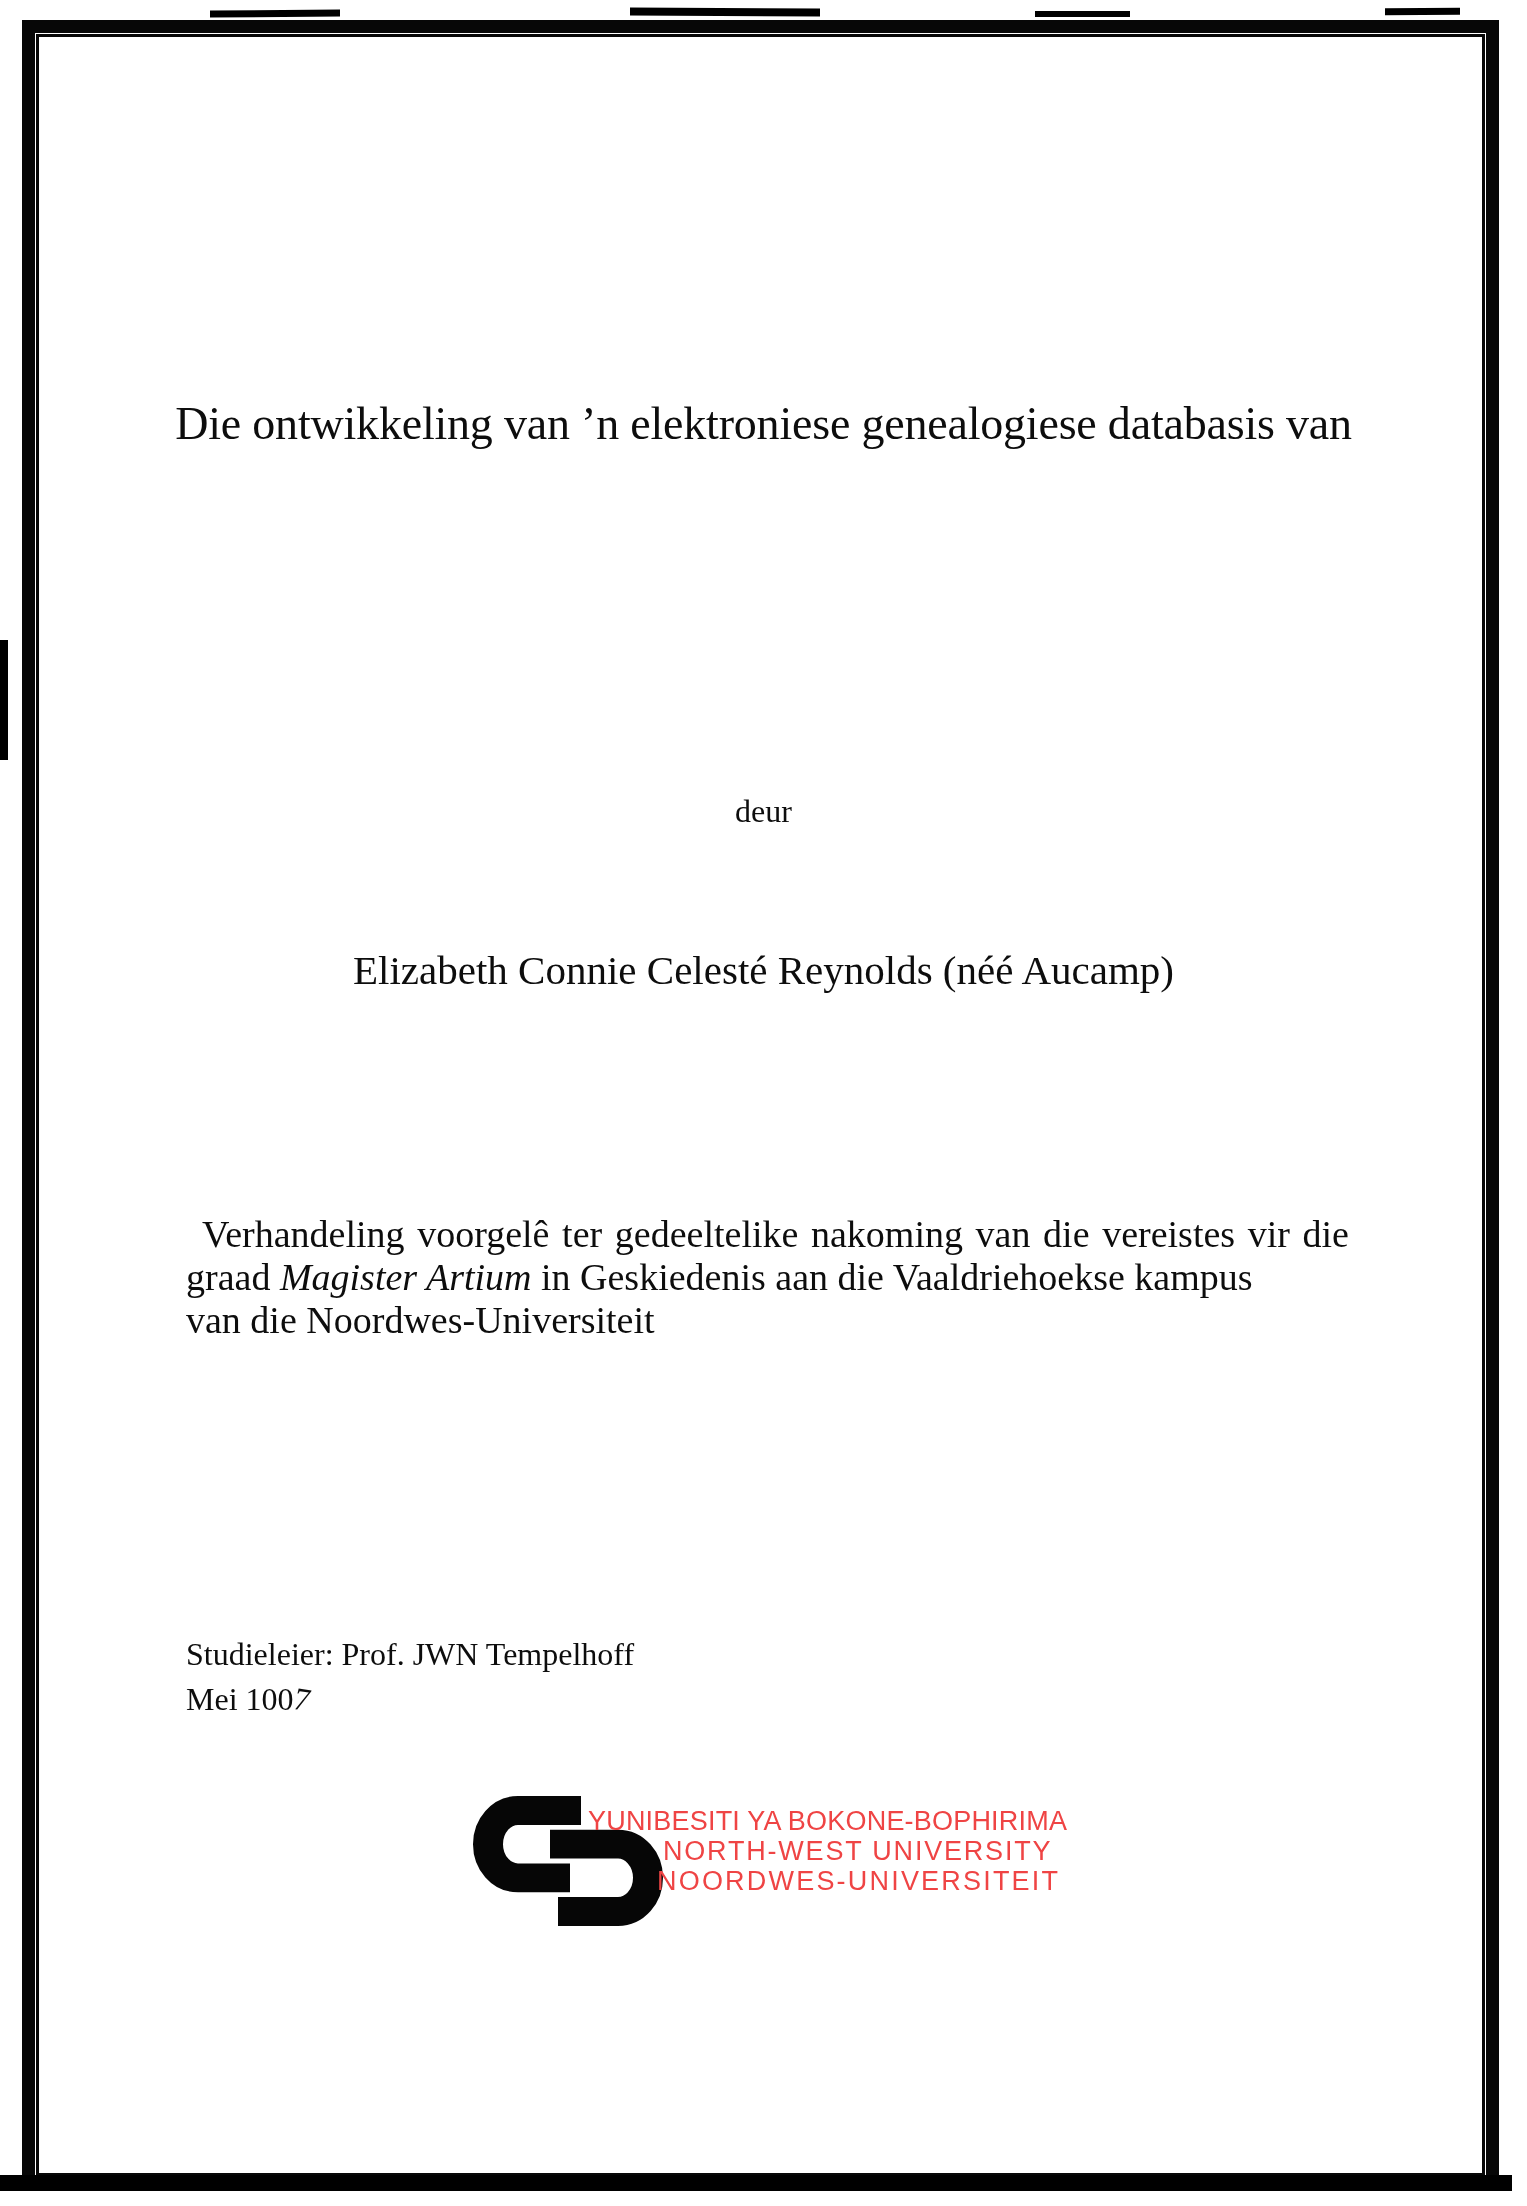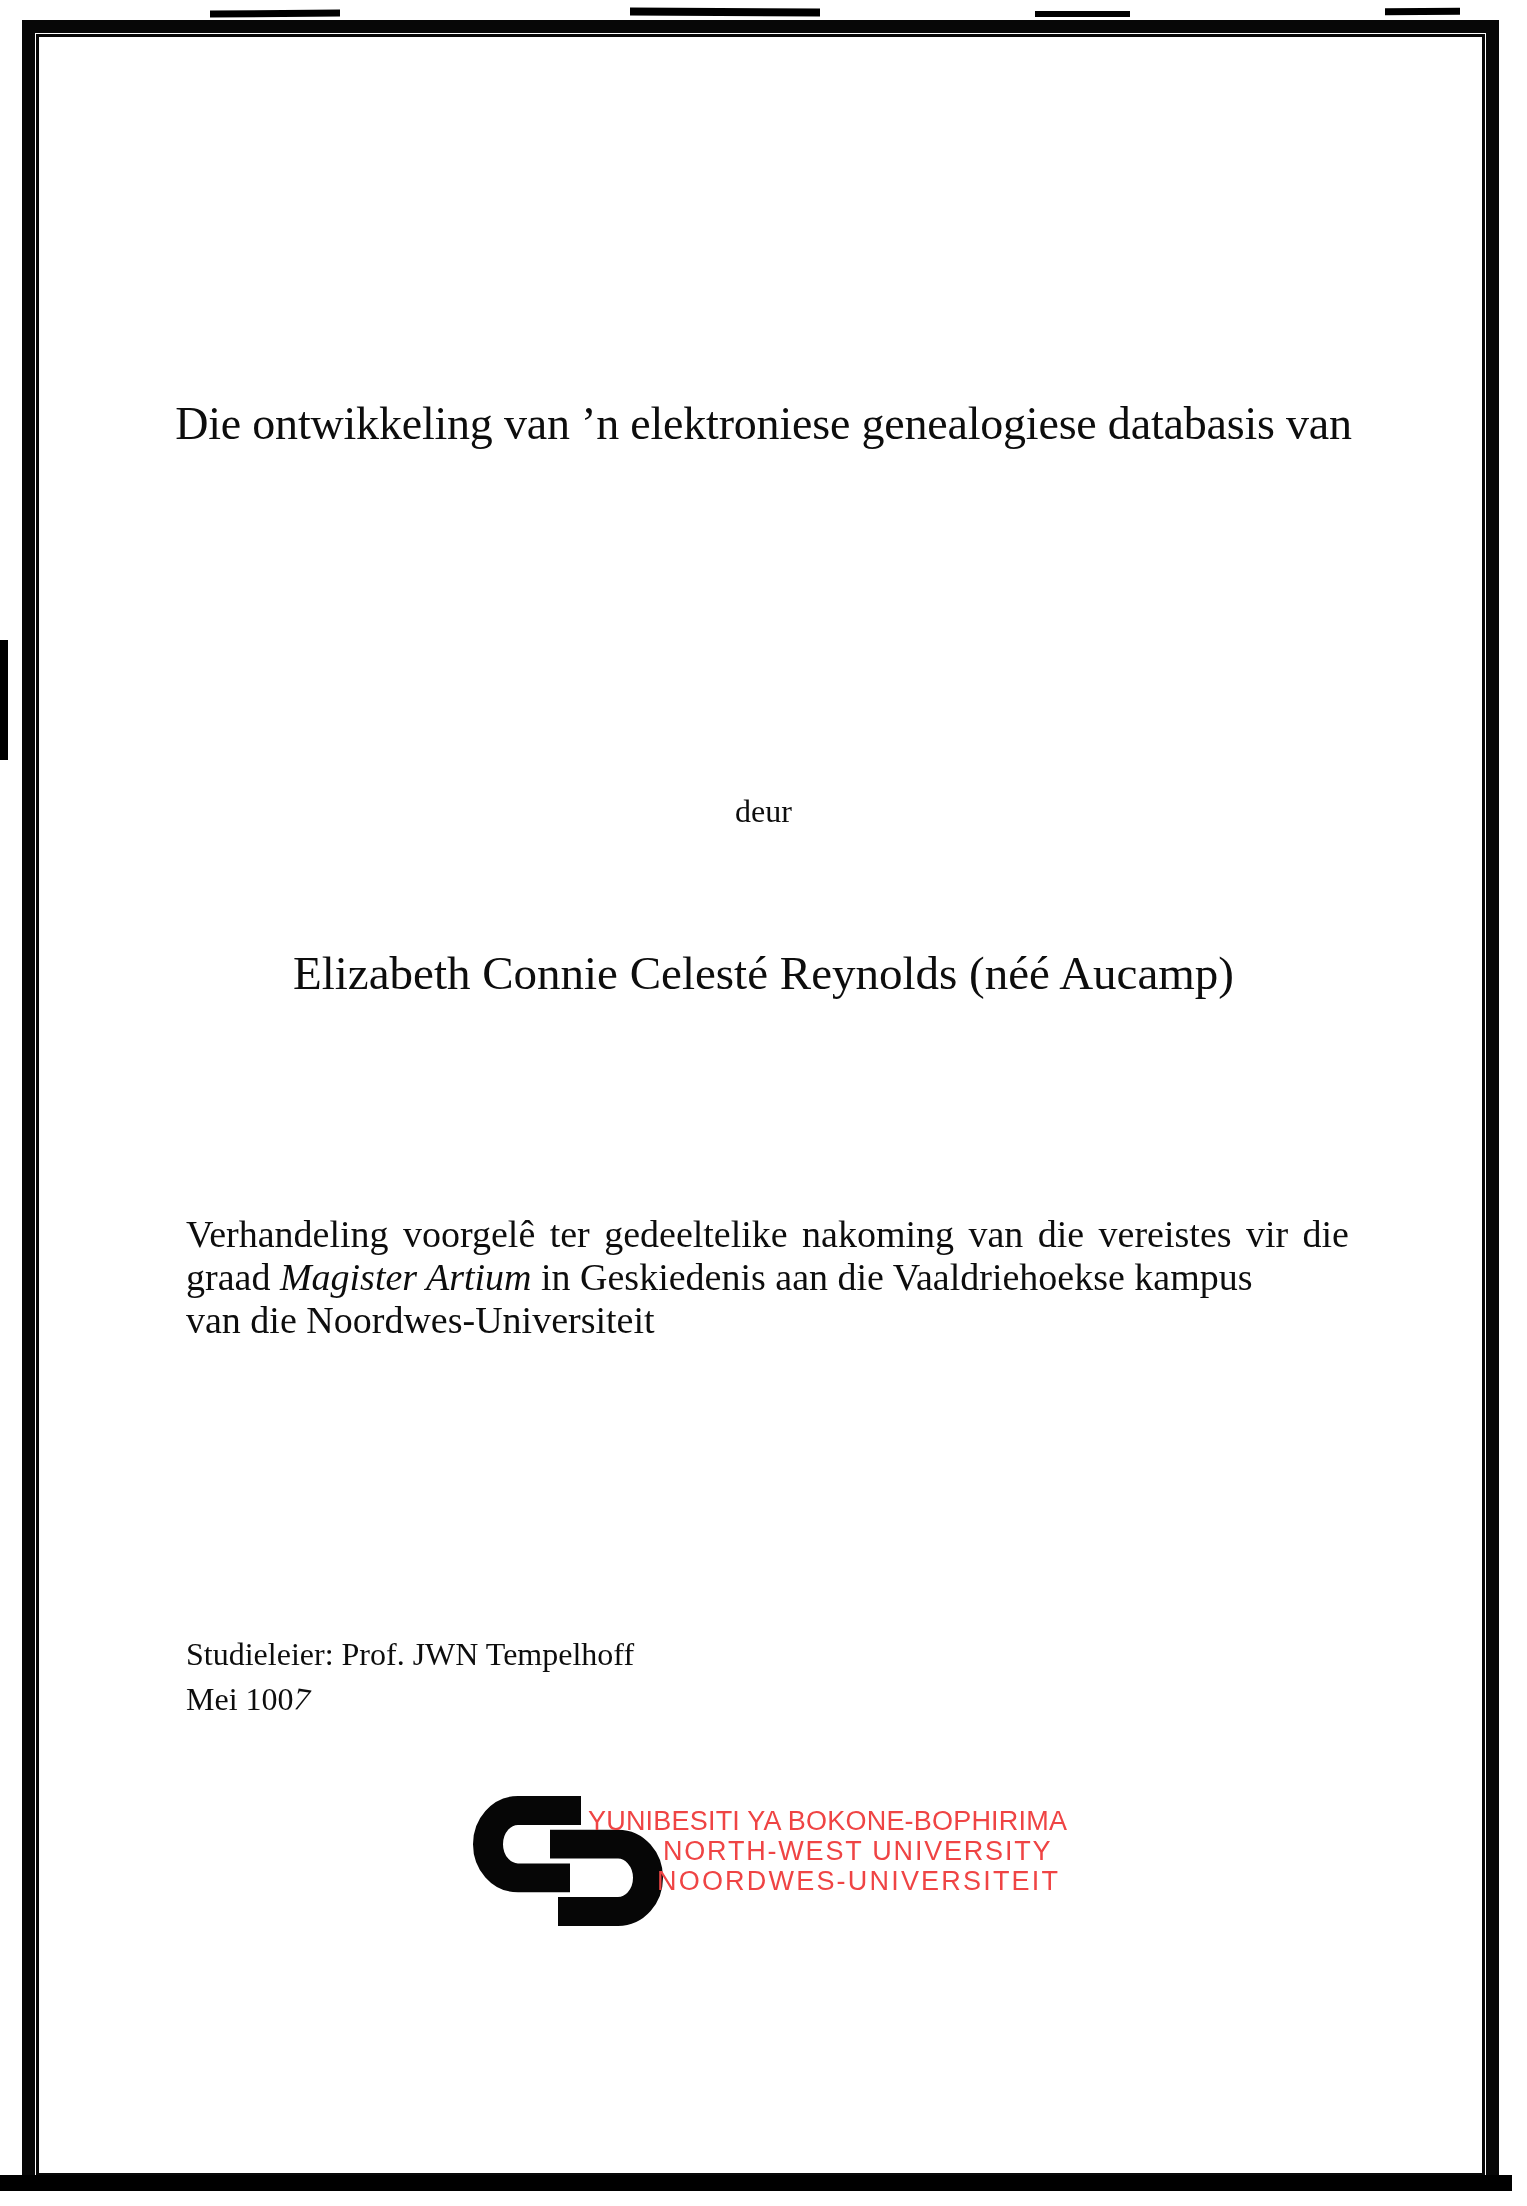--- a/index.html
+++ b/index.html
@@ -51,32 +51,33 @@
     left: 60px; top: 793px;
     width: 1407px;
     text-align: center;
     font-size: 32px;
   }
   .author {
     position: absolute;
     left: 60px; top: 946px;
     width: 1407px;
     text-align: center;
-    font-size: 47px;
+    font-size: 41px;
   }
   .statement {
     position: absolute;
     left: 186px; top: 1213px;
     width: 1163px;
     font-size: 38px;
     line-height: 43px;
   }
   .statement .just {
     text-align: justify;
     text-align-last: justify;
+    margin-left: 16px;
   }
   .statement .it { font-style: italic; }
   .supervisor-block {
     position: absolute;
     left: 186px; top: 1632px;
     width: 900px;
     font-size: 32px;
     line-height: 45px;
   }
   .date-line .seven {

